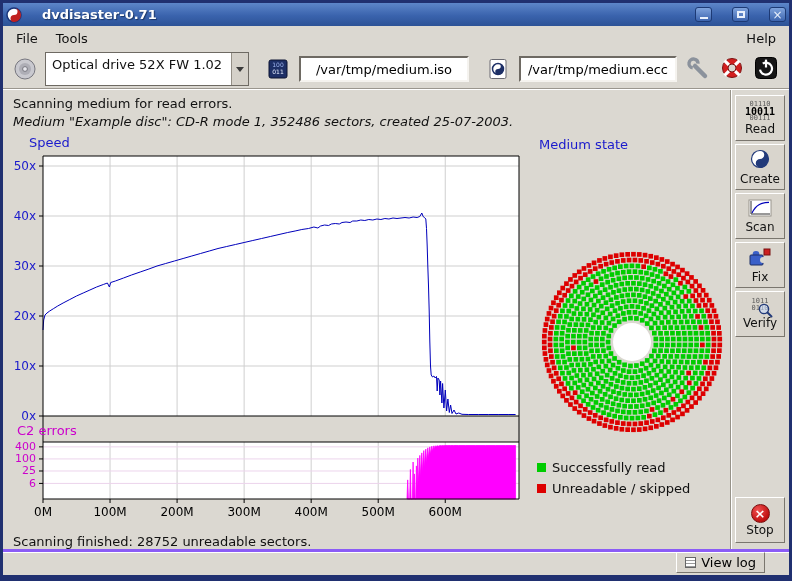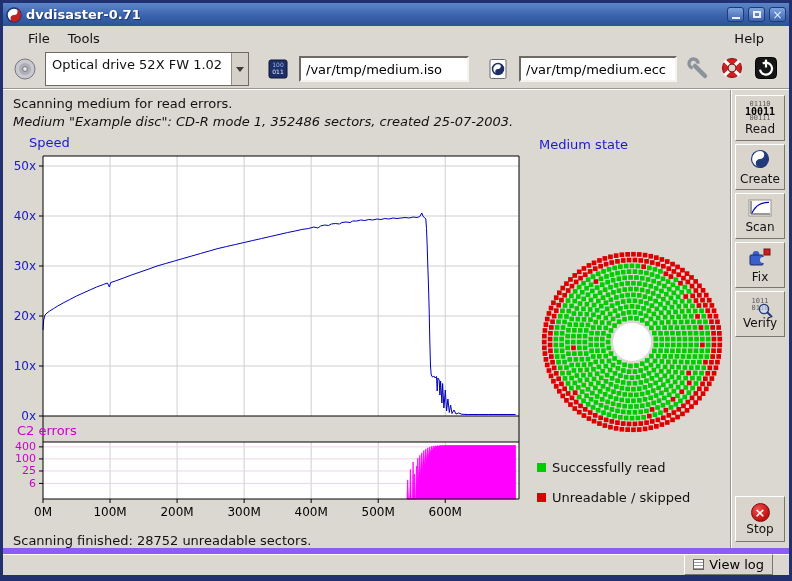--- a/index.html
+++ b/index.html
@@ -1,57 +1,57 @@
 <!DOCTYPE html>
 <html><head>
 <meta charset="utf-8">
 <style>
   *{margin:0;padding:0;box-sizing:border-box;}
   html,body{width:792px;height:581px;}
   body{font-family:"DejaVu Sans",sans-serif;font-size:13px;color:#111;background:#8f8f8f;}
   .window{width:792px;height:581px;display:flex;flex-direction:column;
     border:3px solid #203070;border-bottom-width:6px;background:#dbd8d1;}
   
-  .titlebar{height:23px;flex:0 0 23px;display:flex;align-items:center;gap:4px;padding:0 3px;
+  .titlebar{height:23px;flex:0 0 23px;display:flex;align-items:center;gap:20px;padding:0 3px;
     background:linear-gradient(180deg,#5d86c9 0%,#3a63ad 55%,#2c5296 100%);}
   .titlebar .title{color:#fff;font-weight:bold;font-size:13px;flex:1;text-shadow:1px 1px 1px #1c3666;}
   .tb-btn{width:17px;height:15px;border:1px solid #1d3a75;border-radius:3px;
     background:linear-gradient(180deg,#7fa3dd,#3c64ae);display:flex;align-items:center;justify-content:center;
     color:#eaf1fc;font-size:12px;line-height:1;cursor:default;}
   .min-glyph{width:8px;height:2px;background:#eaf1fc;margin-top:7px;}
   .max-glyph{width:8px;height:7px;border:2px solid #eaf1fc;}
   
-  .menubar{height:24px;flex:0 0 24px;display:flex;align-items:center;padding:0 16px;background:#dbd8d1;}
+  .menubar{height:24px;flex:0 0 24px;display:flex;align-items:center;padding:0 4px;background:#dbd8d1;}
   .menu-item{padding:3px 9px;}
   .menu-item.help{margin-left:auto;}
   
   .toolbar{height:38px;flex:0 0 38px;display:flex;align-items:center;gap:8px;padding:0 10px;background:#dbd8d1;}
   .tool-icon{display:inline-flex;align-items:center;justify-content:center;}
   .combo{display:flex;height:34px;border:1px solid #6e6a63;background:#fff;align-items:stretch;width:206px;}
   .combo-text{padding:4px 6px;white-space:nowrap;overflow:hidden;flex:1;}
   .combo-arrow{width:17px;background:#d5d1c9;border-left:1px solid #948f86;display:flex;align-items:center;justify-content:center;}
   .arr{width:0;height:0;border-left:4px solid transparent;border-right:4px solid transparent;border-top:5px solid #3a3a3a;}
   .entry{height:26px;border:2px solid;border-color:#6e6a63 #f5f3ef #f5f3ef #6e6a63;background:#fff;
-    padding:0 5px;font:13px "DejaVu Sans",sans-serif;color:#000;}
+    padding:0 5px;font:13px "DejaVu Sans",sans-serif;color:#000;text-align:center;}
   .entry.iso{width:170px;margin-left:2px;}
   .entry.ecc{width:158px;margin-left:2px;}
   .tool-btn{background:none;border:none;display:inline-flex;align-items:center;justify-content:center;padding:1px;}
   .tool-btn.first-right{margin-left:auto;}
   .hsep{height:2px;flex:0 0 2px;border-top:1px solid #9a968e;border-bottom:1px solid #ffffff;}
   
   .main-row{flex:1;display:flex;min-height:0;}
   .main-col{flex:0 0 727px;display:flex;flex-direction:column;min-width:0;}
   .status-area{flex:0 0 44px;padding:5px 0 0 10px;line-height:18px;}
   .status-line2{font-style:italic;}
   .content-row{flex:1;display:flex;min-height:0;}
   .charts{flex:0 0 530px;padding-left:10px;}
   .medium-col{flex:1;display:flex;flex-direction:column;}
   .ms-title{color:#1a1acc;margin:3px 0 16px 6px;}
   #disc-svg{margin:76px auto 0;display:block;}
-  .legend{margin:20px 0 0 4px;display:flex;flex-direction:column;gap:15px;}
+  .legend{margin:20px 0 0 4px;display:flex;flex-direction:column;gap:6px;}
   .legend-item{display:flex;align-items:center;gap:6px;}
   .legend-swatch{width:9px;height:9px;display:inline-block;}
   .legend-swatch.green{background:#00cc00;}
   .legend-swatch.red{background:#dd0000;}
   .bottom-status{padding:3px 0 0 10px;}
   
   .sidebar{flex:0 0 59px;border-left:1px solid #979389;box-shadow:inset 1px 0 0 #ffffff;
     display:flex;flex-direction:column;align-items:center;gap:3px;padding:5px 0 6px;}
   .side-btn{width:50px;height:46px;background:#d9d5cd;border:1px solid;border-color:#ffffff #7a766e #7a766e #ffffff;
     display:flex;flex-direction:column;align-items:center;justify-content:center;gap:1px;
@@ -60,22 +60,22 @@
   .stop-btn{margin-top:auto;}
   .bin-icon{display:flex;flex-direction:column;align-items:center;line-height:7px;}
   .bin-icon span{font-family:"DejaVu Sans Mono",monospace;font-size:7px;color:#5a5a5a;}
   .bin-icon .b2{color:#000;font-weight:bold;font-size:10px;}
   .verify-wrap{position:relative;width:26px;height:18px;display:flex;flex-direction:column;align-items:center;line-height:7px;}
   .verify-wrap span{font-family:"DejaVu Sans Mono",monospace;font-size:7px;color:#5a5a5a;}
   .verify-wrap svg{position:absolute;right:0;bottom:-2px;}
   .stop-icon{width:19px;height:19px;border-radius:50%;background:radial-gradient(circle at 35% 30%,#f05050,#c01010 70%);
     border:1px solid #7a0e0e;color:#fff;font-weight:bold;font-size:13px;line-height:17px;text-align:center;display:block;}
   
-  .footer{flex:0 0 26px;border-top:6px solid #8b5cf6;box-shadow:inset 0 1px 0 #ffffff;
-    display:flex;align-items:flex-start;justify-content:flex-end;padding:0 16px;}
+  .footer{flex:0 0 26px;border-top:3px solid #8b5cf6;box-shadow:inset 0 1px 0 #ffffff;
+    display:flex;align-items:flex-start;justify-content:flex-end;padding:0 24px;}
   .viewlog{display:flex;align-items:center;gap:5px;padding:2px 8px;background:#d9d5cd;
     border:1px solid;border-color:#ffffff #7a766e #7a766e #ffffff;font:13px "DejaVu Sans",sans-serif;}
   .vl-icon{width:11px;height:11px;border:1px solid #666;
     background:repeating-linear-gradient(180deg,#ffffff 0,#ffffff 2px,#9a9a9a 2px,#9a9a9a 3px);}
   svg text{font-family:"DejaVu Sans",sans-serif;}
 </style>
 </head>
 <body>
 
 <div class="window">

